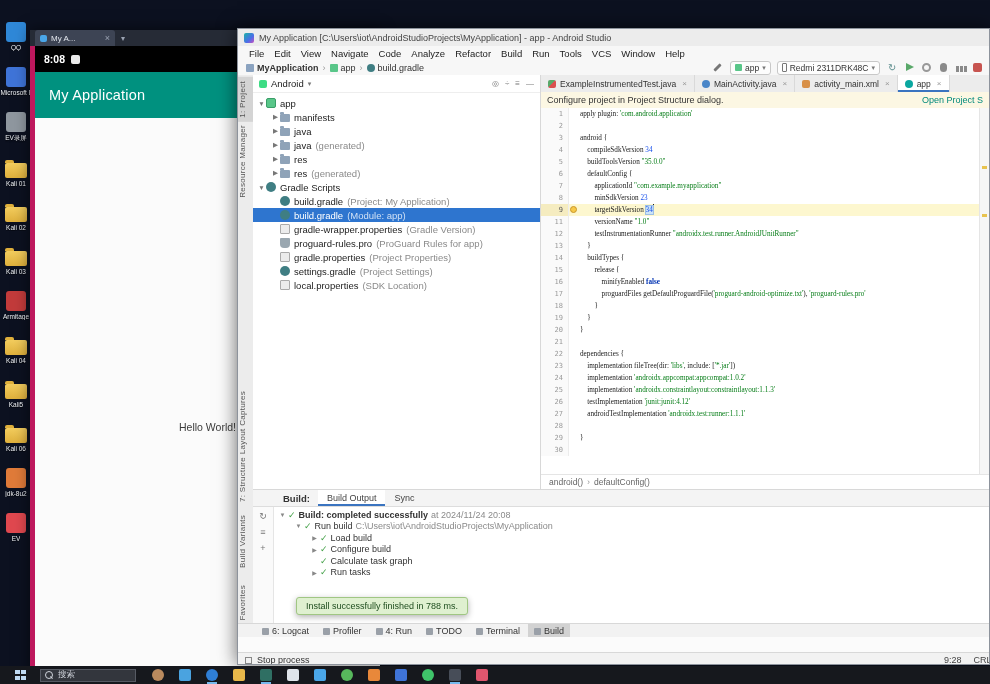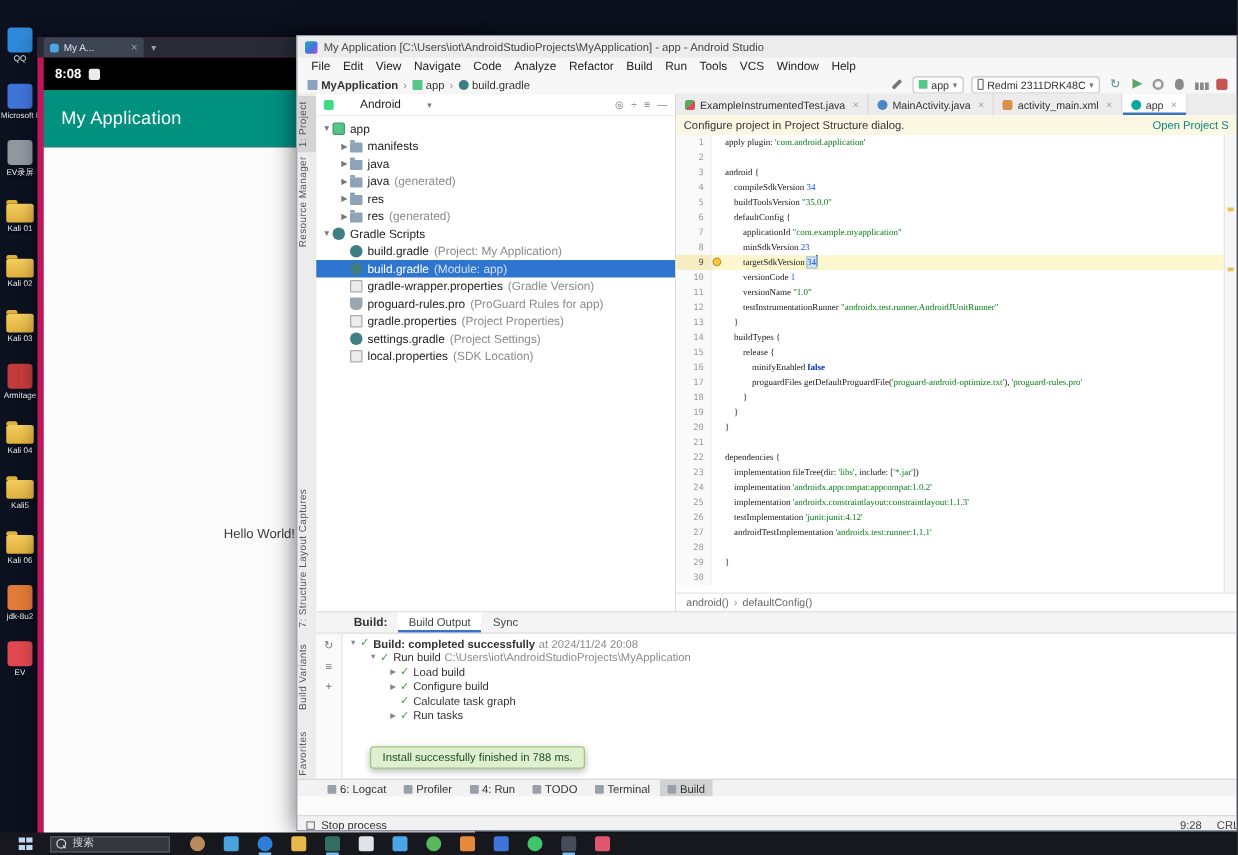--- a/index.html
+++ b/index.html
@@ -64,21 +64,21 @@
   .ti.apply-changes-icon::before{content:"";position:absolute;inset:2px;border-radius:50%;border:2px solid #999;box-sizing:border-box;}
   .ti.debug-icon::before{content:"";position:absolute;left:3px;top:2px;width:7px;height:9px;border-radius:4px;background:#8a8a8a;}
   .ti.profiler-icon::before{content:"";position:absolute;left:2px;bottom:2px;width:3px;height:6px;background:#8a8a8a;box-shadow:4px 0 0 #8a8a8a,8px 0 0 #8a8a8a;}
   .ti.stop-icon::before{content:"";position:absolute;inset:2px;background:#c75450;border-radius:2px;}
 
   .s-strip{position:absolute;top:46px;left:0;width:15px;height:548px;background:#ececec;border-right:1px solid #d8d8d8;}
   .vtab{position:absolute;left:0;width:15px;writing-mode:vertical-rl;transform:rotate(180deg);font-size:8px;color:#555;padding:4px 0;white-space:nowrap;letter-spacing:.3px;}
   .vtab.sel{background:#d4d4d4;}
 
   .s-proj{position:absolute;top:46px;left:15px;width:288px;height:414px;background:#fff;border-right:1px solid #d8d8d8;box-sizing:border-box;}
-  .pp-head{display:flex;align-items:center;gap:21px;height:17px;padding:0 6px;font-size:9.5px;color:#222;border-bottom:1px solid #eee;}
+  .pp-head{display:flex;align-items:center;gap:4px;height:17px;padding:0 6px;font-size:9.5px;color:#222;border-bottom:1px solid #eee;}
   .ppdroid{width:8px;height:8px;background:#3ddc84;border-radius:2px;flex:none;}
   .pp-icons{margin-left:auto;display:flex;gap:6px;}
   .ppic{color:#777;font-size:8px;}
   .ptree{padding-top:3px;}
   .prow{display:flex;align-items:center;height:14px;font-size:9.5px;color:#222;white-space:nowrap;}
   .prow .arr{width:9px;font-size:6.5px;color:#777;text-align:center;flex:none;}
   .tico{width:10px;height:10px;flex:none;margin-right:4px;border-radius:2px;}
   .tico-module{background:#59c689;border:1px solid #3a9e68;box-sizing:border-box;}
   .tico-folder{position:relative;background:#8fa3b8;height:8px;margin-top:2px;border-radius:1px;}
   .tico-folder::before{content:"";position:absolute;top:-2px;left:0;width:4px;height:2px;background:#8fa3b8;border-radius:1px 1px 0 0;}
@@ -478,25 +478,20 @@
             <span class="codetext">        minSdkVersion <span class="num">23</span></span>
           </div>
           <div class="crow hl">
             <span class="ln">9</span>
             <span class="bc2">
               <span class="bulb"></span>
             </span>
             <span class="codetext">        targetSdkVersion <span class="num">34</span><span class="caret"></span></span>
           </div>
           <div class="crow">
-            <span class="ln">10</span>
-            <span class="bc2"></span>
-            <span class="codetext">        versionCode <span class="num">1</span></span>
-          </div>
-          <div class="crow">
             <span class="ln">11</span>
             <span class="bc2"></span>
             <span class="codetext">        versionName <span class="str">"1.0"</span></span>
           </div>
           <div class="crow">
             <span class="ln">12</span>
             <span class="bc2"></span>
             <span class="codetext">        testInstrumentationRunner <span class="str">"androidx.test.runner.AndroidJUnitRunner"</span></span>
           </div>
           <div class="crow">

